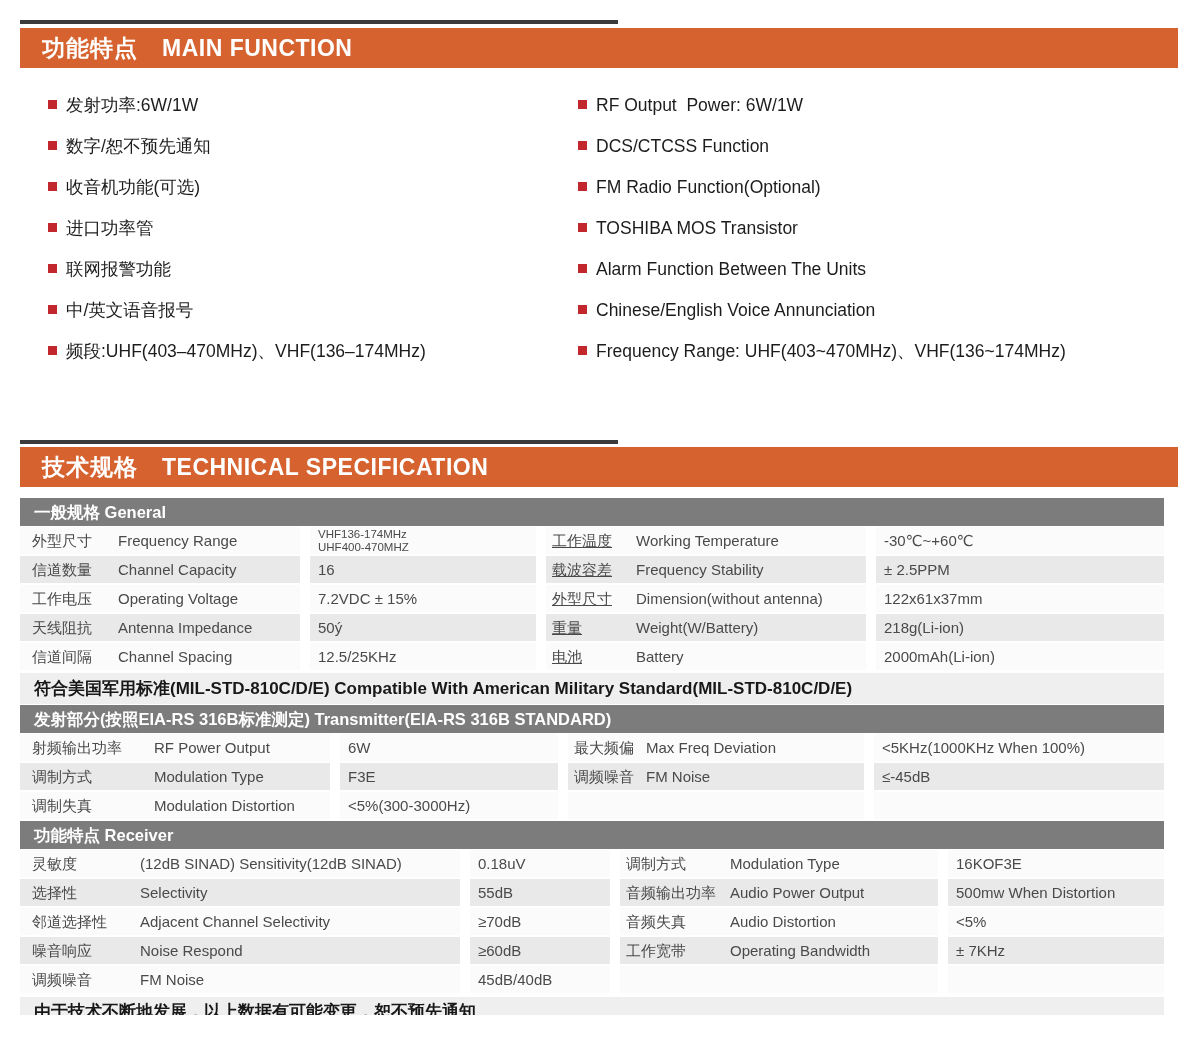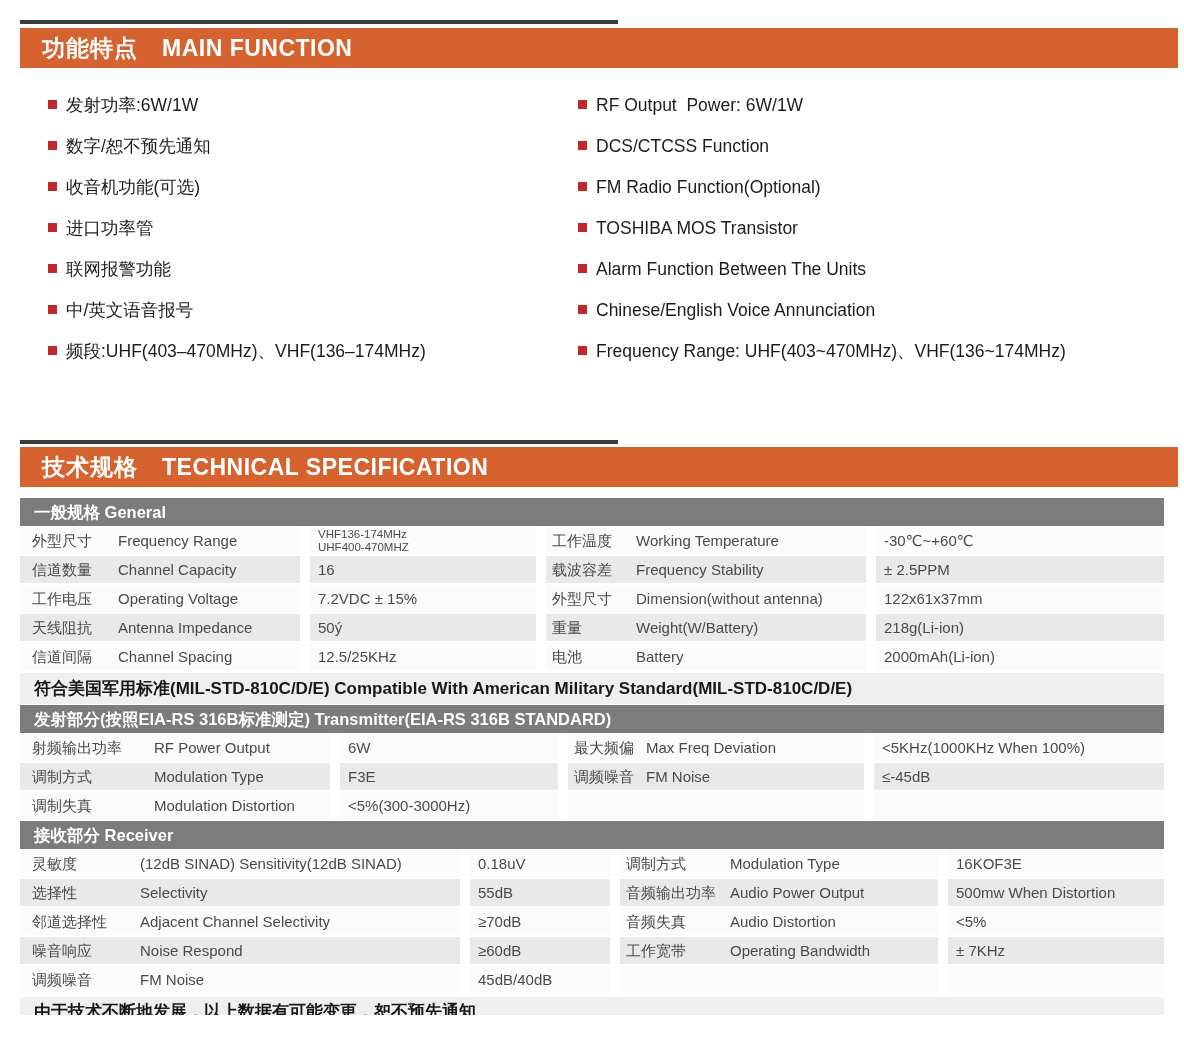--- a/index.html
+++ b/index.html
@@ -47,21 +47,21 @@
   .spec-row .cell { background:#fbfbfb; border-bottom:2px solid #ffffff; overflow:hidden; }
   .spec-row.alt .cell { background:#e9e9e9; }
   .row-general { grid-template-columns:280px 226px 320px 1fr; }
   .row-tx      { grid-template-columns:310px 218px 296px 1fr; }
   .row-rx      { grid-template-columns:440px 140px 318px 1fr; }
   .cell.lab1 { padding-left:12px; }
   .cell.lab2 { padding-left:6px; }
   .cell.val  { padding-left:8px; }
   .lab .cn { display:inline-block; }
   .row-general .lab1 .cn { width:86px; }
-  .row-general .lab2 .cn { width:84px; }
+  .row-general .lab2 .cn { width:84px;text-decoration:underline; }
   .row-tx .lab1 .cn { width:122px; }
   .row-tx .lab2 .cn { width:72px; }
   .row-rx .lab1 .cn { width:108px; }
   .row-rx .lab2 .cn { width:104px; }
   .val-multiline { white-space:pre-line; font-size:11.5px; line-height:13px; padding-top:1px; }
 
   .spec-note {
     height:31px; line-height:31px; background:#efefef; color:#181818;
     font-weight:bold; font-size:17px; padding-left:14px; margin:1px 0 1px 0;
     white-space:nowrap; overflow:hidden;
@@ -195,21 +195,21 @@
           <div class="cell val">F3E</div>
           <div class="cell lab lab2"><span class="cn">调频噪音</span><span class="en">FM Noise</span></div>
           <div class="cell val">≤-45dB</div>
         </div>
         <div class="spec-row row-tx">
           <div class="cell lab lab1"><span class="cn">调制失真</span><span class="en">Modulation Distortion</span></div>
           <div class="cell val">&lt;5%(300-3000Hz)</div>
           <div class="cell lab lab2"><span class="cn"></span><span class="en"></span></div>
           <div class="cell val"></div>
         </div>
-        <div class="section-bar">接收部分 Receiver</div>
+        <div class="section-bar">功能特点 Receiver</div>
         <div class="spec-row row-rx">
           <div class="cell lab lab1"><span class="cn">灵敏度</span><span class="en">(12dB SINAD) Sensitivity(12dB SINAD)</span></div>
           <div class="cell val">0.18uV</div>
           <div class="cell lab lab2"><span class="cn">调制方式</span><span class="en">Modulation Type</span></div>
           <div class="cell val">16KOF3E</div>
         </div>
         <div class="spec-row row-rx alt">
           <div class="cell lab lab1"><span class="cn">选择性</span><span class="en">Selectivity</span></div>
           <div class="cell val">55dB</div>
           <div class="cell lab lab2"><span class="cn">音频输出功率</span><span class="en">Audio Power Output</span></div>

